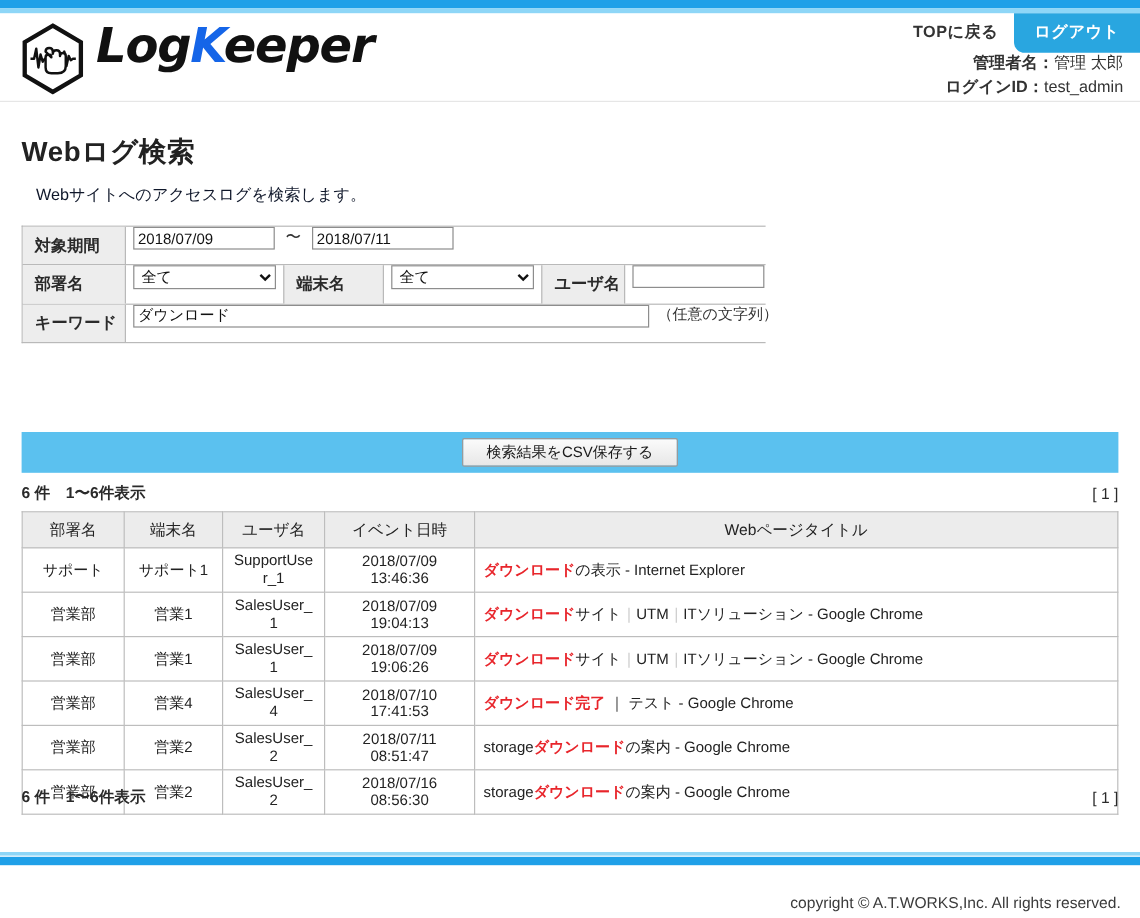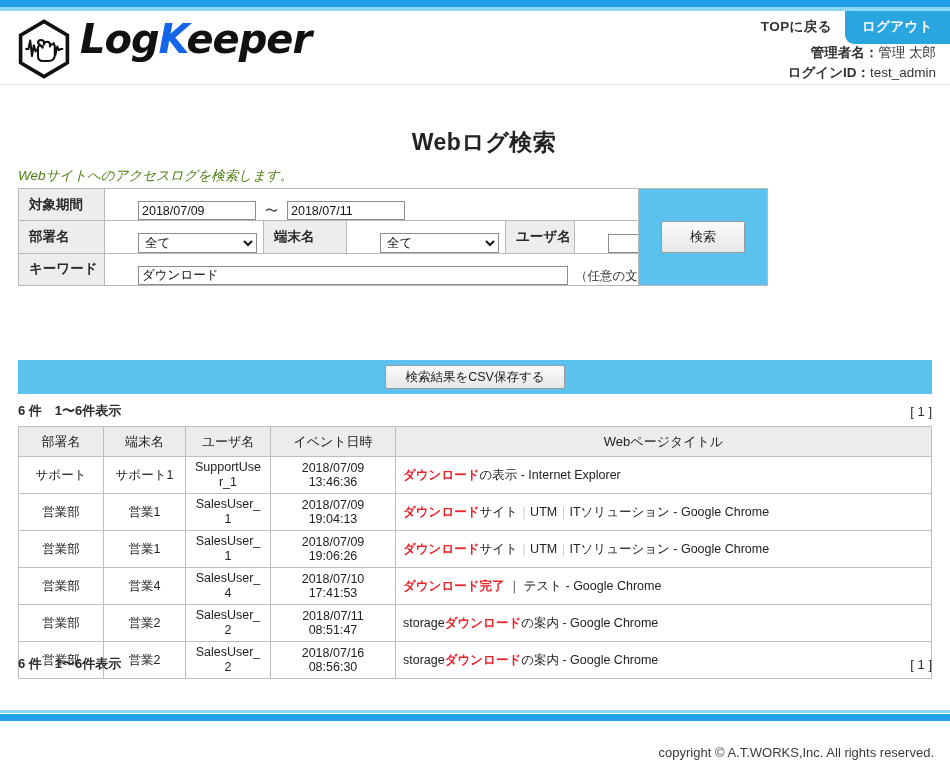--- a/index.html
+++ b/index.html
@@ -70,23 +70,23 @@
     line-height: 20px;
     color: #333;
   }
   #login-info .lbl { font-weight: bold; }
   #login-info .val { font-weight: normal; }
 
   
   #page-head { padding: 26px 0 0 18px; }
   #page-title {
     font-size: 23px; font-weight: bold; color: #222;
-    letter-spacing: 0.5px; margin: 16px 0 9px 0; text-align: center;
-  }
-  #page-desc { font-size: 13.5px; color: #4d7c0f; margin: 0; font-style: italic; }
+    letter-spacing: 0.5px; margin: 0 0 9px 0;
+  }
+  #page-desc { font-size: 13.5px; color: #0f172a; margin: 12px; }
 
   
   #search-panel {
     position: absolute;
     left: 18px; top: 188px;
     width: 750px; height: 98px;
     display: flex;
   }
   #search-form {
     width: 620px;
@@ -99,21 +99,21 @@
   .form-row:last-child { border-bottom: none; }
   .fld-label {
     width: 86px; flex: none;
     background: #ededed;
     border-right: 1px solid #b9b9b9;
     display: flex; align-items: center;
     padding-left: 10px;
     font-size: 13.5px; font-weight: bold; color: #2a2a2a;
   }
   .fld-label.mid { border-left: 1px solid #b9b9b9; width: 84px; }
-  .fld-body { flex: 1 1 auto; display: flex; align-items: flex-end; padding: 0 6px; margin-left: 27px; }
+  .fld-body { flex: 1 1 auto; display: flex; align-items: flex-start; padding: 0 6px; }
   .txtbox {
     border: 1px solid #8d8d8d; background: #fff;
     font-family: "Liberation Sans", sans-serif;
     font-size: 12.5px; color: #111;
     height: 19px; padding: 1px 3px;
     outline: none;
   }
   .tilde { margin: 0 9px; font-size: 13px; color: #333; }
   .selbox {
     border: 1px solid #8d8d8d; background: #fff;
@@ -281,23 +281,20 @@
 
     <div class="form-row">
       <div class="fld-label">キーワード</div>
       <div class="fld-body">
         <input class="txtbox" style="width: 430px;" type="text" value="ダウンロード">
         <span class="note">（任意の文字列）</span>
       </div>
     </div>
   </div>
 
-  <div id="search-action">
-    <button id="btn-search">検索</button>
-  </div>
 </div>
 
 <div id="csv-bar">
   <button id="btn-csv">検索結果をCSV保存する</button>
 </div>
 
 <div id="count-top" class="count-row">
   <span class="count-text">6 件　1〜6件表示</span>
   <span class="pager"><span>[ </span><a class="pg" href="#">1</a><span> ]</span></span>
 </div>

